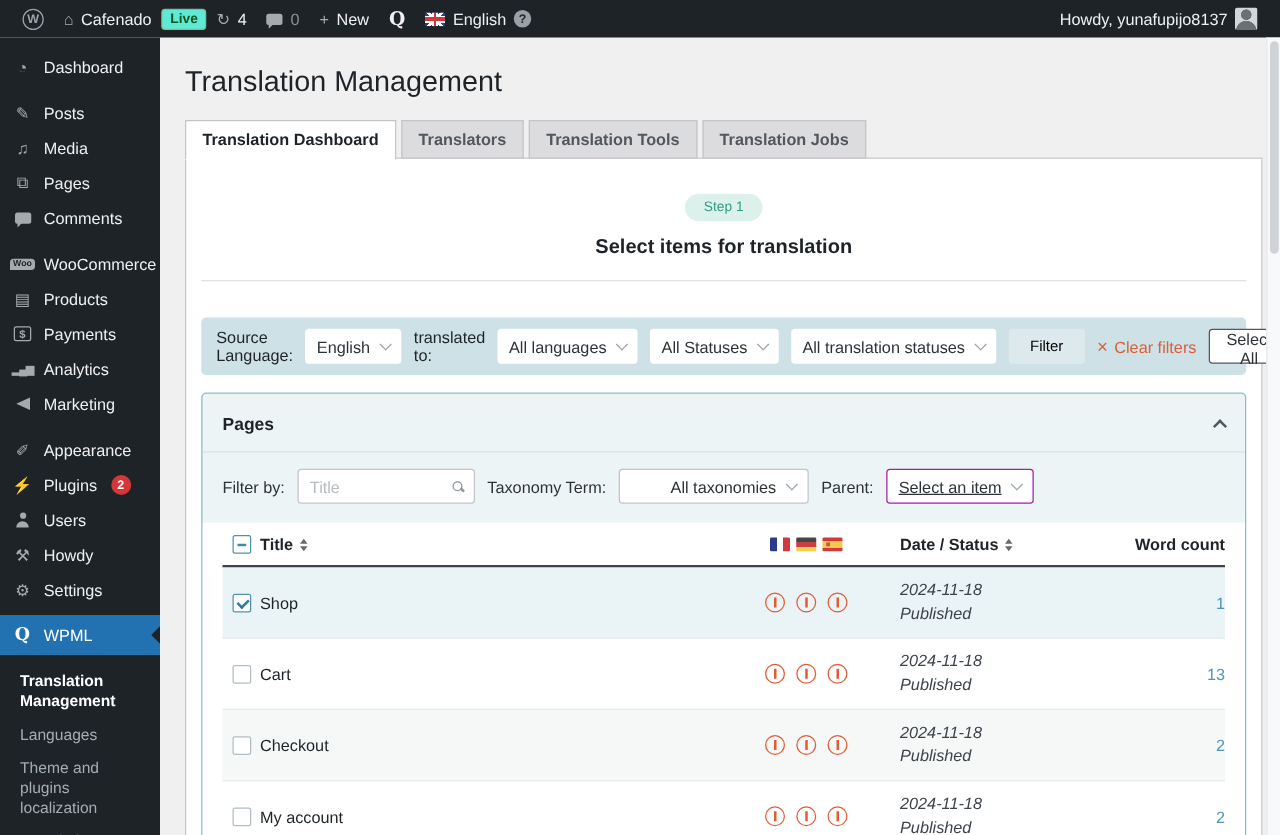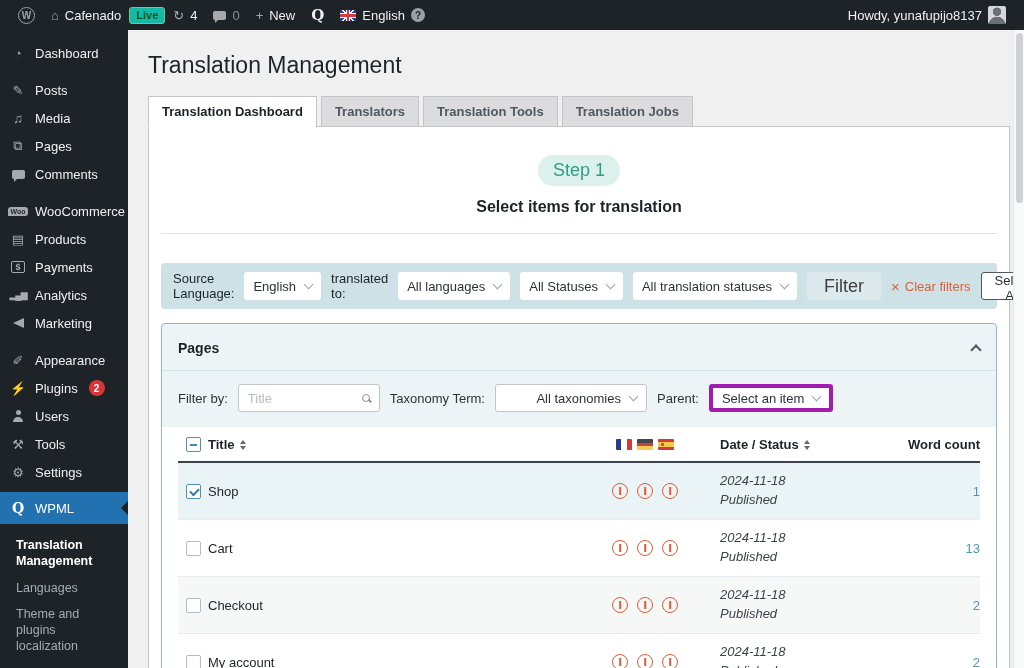--- a/index.html
+++ b/index.html
@@ -4,21 +4,21 @@
 <style>
   * { margin:0; padding:0; box-sizing:border-box; }
   html,body { width:1024px; height:668px; overflow:hidden; }
   body { font-family:"Liberation Sans", sans-serif; background:#f0f0f1; position:relative; font-size:13px; color:#1d2327; }
 
   
   .admin-bar { position:absolute; top:0; left:0; right:0; height:30px; background:#1d2327; display:flex; align-items:center; color:#f0f0f1; z-index:50; padding:0 10px; }
   .ab-item { display:flex; align-items:center; gap:6px; padding:0 8px; height:100%; cursor:pointer; }
   .wp-circle { width:17px; height:17px; border:1.6px solid #9ea3a8; border-radius:50%; color:#9ea3a8; font-size:10px; font-weight:bold; display:flex; align-items:center; justify-content:center; }
   .ab-icon { color:#a7aaad; font-size:13px; }
-  .live-badge { background:#14b8a6; color:#0f5620; border:1px solid #7fc08a; border-radius:3px; font-size:11px; padding:0 6px; line-height:15px; font-weight:bold; }
+  .live-badge { background:#5eead4; color:#0f5620; border:1px solid #7fc08a; border-radius:3px; font-size:11px; padding:0 6px; line-height:15px; font-weight:bold; }
   .dim { color:#8c8f94; }
   .bubble { width:13px; height:9px; background:#a7aaad; border-radius:2px; position:relative; display:inline-block; }
   .bubble::after { content:""; position:absolute; left:2px; bottom:-3px; border:3px solid transparent; border-top-color:#a7aaad; border-left-color:#a7aaad; }
   .wpml-q { color:#f0f0f1; font-size:15px; font-weight:bold; font-family:"DejaVu Serif", serif; }
   .flag { width:16px; height:11px; display:inline-block; border-radius:1px; }
   .flag-uk { background-image:
       linear-gradient(90deg, transparent 43%, #d0393e 43% 57%, transparent 57%),
       linear-gradient(0deg,  transparent 36%, #d0393e 36% 64%, transparent 64%),
       linear-gradient(90deg, transparent 36%, #fff 36% 64%, transparent 64%),
       linear-gradient(0deg,  transparent 27%, #fff 27% 73%, transparent 73%),
@@ -54,45 +54,45 @@
 
   
   .main { position:absolute; top:30px; left:128px; right:0; bottom:0; background:#f0f0f1; overflow:hidden; padding:14px 14px 0 20px; }
   .page-title { font-size:23px; font-weight:normal; color:#1d2327; margin:8px 0 0; }
   .tabs { display:flex; margin-top:17px; position:relative; z-index:2; }
   .tab { padding:7px 13px; font-size:13px; font-weight:600; background:#dcdcde; color:#50575e; border:1px solid #c3c4c7; margin-right:4px; cursor:pointer; }
   .tab.active { background:#fff; color:#1d2327; border-bottom-color:#fff; margin-bottom:-1px; padding-bottom:8px; }
   .panel { background:#fff; border:1px solid #c3c4c7; margin-top:-1px; height:560px; padding:0 12px; position:relative; z-index:1; }
 
   .step-wrap { text-align:center; padding-top:28px; }
-  .step-pill { display:inline-block; background:#ddf1ec; color:#2f9e83; font-size:18px; padding:5px 15px; border-radius:15px; }
+  .step-pill { display:inline-block; background:#ddf1ec; color:#2f9e83; font-size:11px; padding:5px 15px; border-radius:15px; }
   .step-heading { font-size:16px; font-weight:bold; color:#1d2327; margin-top:12px; }
   .divider { border-top:1px solid #e0e0e2; margin-top:17px; }
 
   .filter-bar { margin-top:29px; background:#cde1e7; border-radius:4px; height:46px; display:flex; align-items:center; padding:0 12px; gap:10px; font-size:13px; }
   .select { background:#fff; border-radius:3px; height:28px; display:inline-flex; align-items:center; padding:0 9px; gap:9px; color:#2c3338; cursor:pointer; white-space:nowrap; }
   .caret { width:7px; height:7px; border-right:1.6px solid #9aa4aa; border-bottom:1.6px solid #9aa4aa; transform:rotate(45deg); margin-top:-4px; flex:none; }
-  .btn-filter { background:#dceaee; color:#404040; border:none; border-radius:3px; height:28px; padding:0 17px; font-size:18px; }
+  .btn-filter { background:#dceaee; color:#000000; border:none; border-radius:3px; height:28px; padding:0 17px; font-size:12px; }
   .clear-filters { color:#d8613a; display:flex; align-items:center; gap:5px; cursor:pointer; white-space:nowrap; }
   .clear-x { font-size:15px; line-height:1; }
   .btn-select-all { background:#fff; border:1px solid #50575e; color:#2c3338; border-radius:3px; height:28px; padding:0 13px; font-size:13px; cursor:pointer; }
 
   
   .pages-panel { margin-top:14px; border:1px solid #8cbcc8; border-radius:4px 4px 0 0; background:#edf4f6; overflow:hidden; }
   .pp-header { display:flex; justify-content:space-between; align-items:center; padding:16px 16px 14px; cursor:pointer; }
   .pp-title { font-size:14px; font-weight:bold; }
   .chev-up { width:8px; height:8px; border-left:2px solid #50575e; border-top:2px solid #50575e; transform:rotate(45deg); margin-top:4px; }
   .pp-divider { border-top:1px solid #d4e2e6; }
   .pp-filter-row { display:flex; align-items:center; gap:10px; padding:13px 16px 15px; color:#2c3338; }
   .input-title { width:142px; height:28px; background:#fff; border:1px solid #c3c4c7; border-radius:3px; display:flex; align-items:center; justify-content:space-between; padding:0 9px; }
   .placeholder { color:#b6bcc1; }
   .magnifier { width:8px; height:8px; border:1.6px solid #8c9196; border-radius:50%; position:relative; flex:none; }
   .magnifier::after { content:""; position:absolute; width:4px; height:1.6px; background:#8c9196; transform:rotate(45deg); right:-3.5px; bottom:-1px; }
   .sel-border { border:1px solid #c3c4c7; }
-  .sel-dark { border:4px solid #a21caf; }
+  .sel-dark { border:1px solid #a21caf;text-decoration:underline; }
   .sel-wide { width:152px; justify-content:flex-end; }
 
   .table-wrap { background:#fff; padding:0 16px; }
   .trow { display:grid; grid-template-columns:30px 1fr 150px 170px 90px; align-items:center; }
   .thead { height:36px; border-bottom:2px solid #3c434a; font-weight:bold; font-size:13px; }
   .tbody .trow { min-height:57px; border-bottom:1px solid #e8eaeb; font-size:13px; }
   .tbody .trow:nth-child(odd) { background:#f6f7f7; }
   .tbody .trow.selected { background:#eaf4f7; }
   .col-right { text-align:right; }
   .col-center { display:flex; justify-content:center; gap:5px; align-items:center; }
@@ -221,21 +221,21 @@
     <span class="count-badge">2</span>
   </div>
   <div class="menu-item">
     <span class="mi">
         <span class="icon-person"></span>
       </span>
     <span>Users</span>
   </div>
   <div class="menu-item">
     <span class="mi">⚒</span>
-    <span>Tools</span>
+    <span>Howdy</span>
   </div>
   <div class="menu-item">
     <span class="mi">⚙</span>
     <span>Settings</span>
   </div>
   <div class="menu-item wpml-active">
     <span class="mi">
         <span class="wpml-q2">Q</span>
       </span>
     <span>WPML</span>

